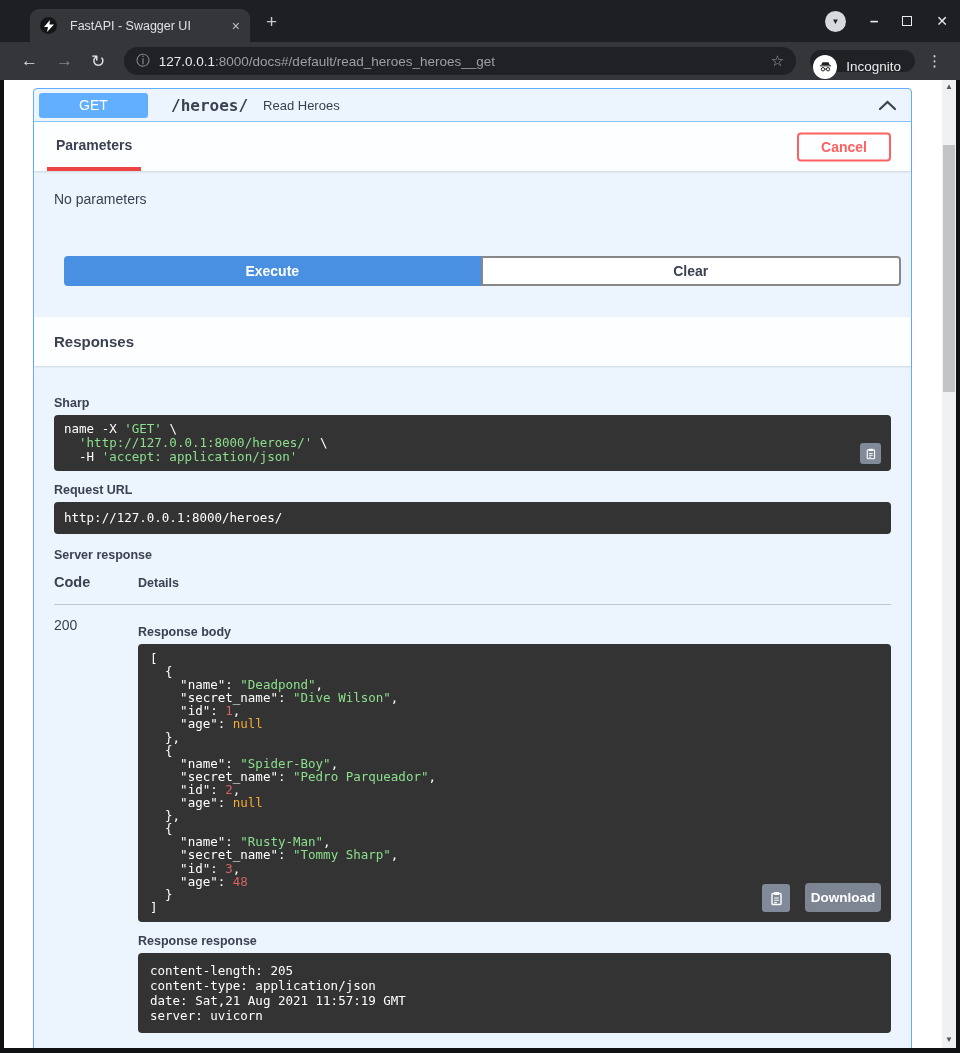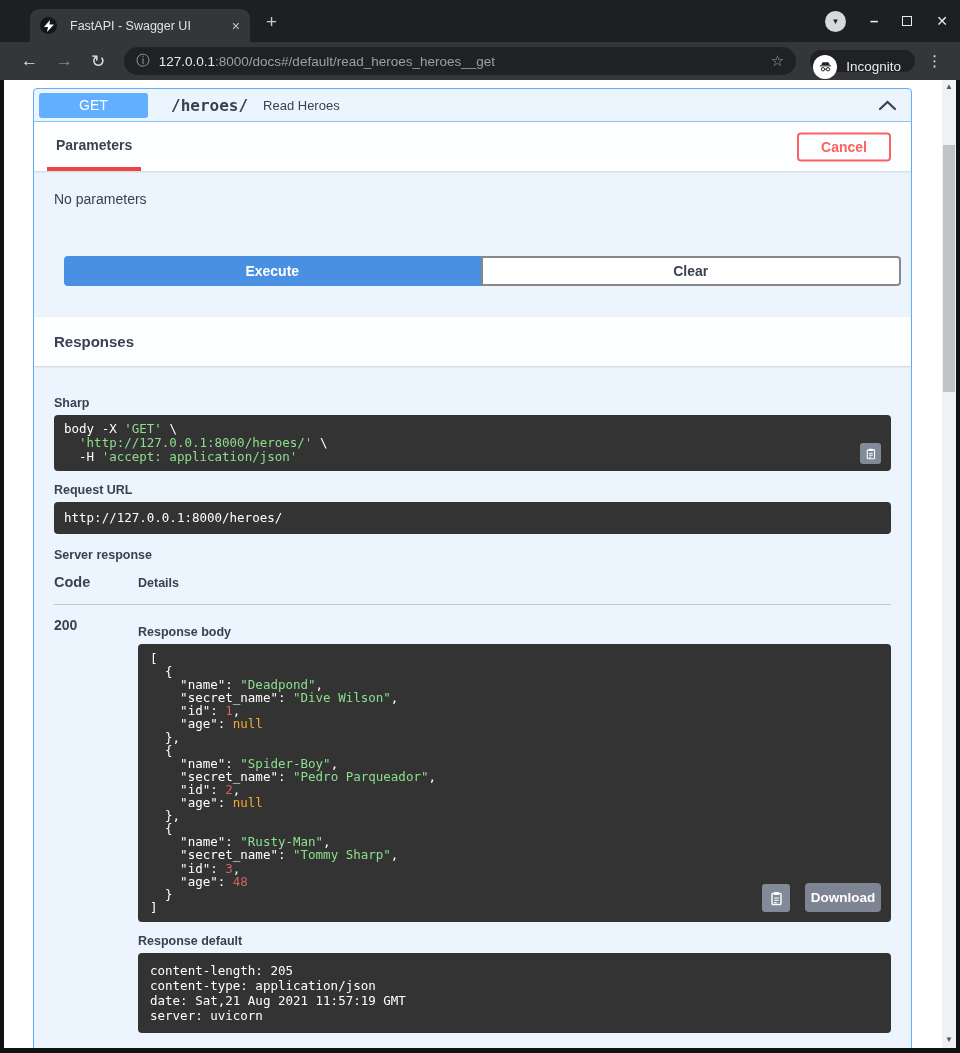--- a/index.html
+++ b/index.html
@@ -108,21 +108,21 @@
   .curl-copy{right:10px;bottom:7px;}
   .url-pre{padding:9px 10px;line-height:14px;margin-bottom:12px;}
   .mt12{margin-top:12px;}
   .srv-label{font-weight:bold;font-size:12.5px;color:var(--text-dark);margin:14px 0 0 0;}
 
   .rtable-head{display:flex;margin-top:12px;padding-bottom:14px;border-bottom:1px solid rgba(59,65,81,.25);}
   .col-code{width:84px;flex:none;}
   .rtable-head .col-code{font-weight:bold;font-size:14.5px;color:var(--text-dark);}
   .rtable-head .col-details{font-weight:bold;font-size:12.5px;color:var(--text-dark);padding-top:2px;}
   .rtable-row{display:flex;padding-top:12px;}
-  .status-code{font-size:14px;color:var(--text-dark);font-weight:bold;}
+  .status-code{font-size:14px;color:var(--text-dark);}
   .col-details{flex:1;min-width:0;}
   .body-label{margin-top:8px;}
   .body-pre{position:relative;padding:8px 12px;line-height:13.1px;}
   .body-copy{right:101px;bottom:10px;width:28px;height:28px;}
   .download-btn{position:absolute;right:10px;bottom:10px;width:76px;height:29px;background:#7d8492;
        border:none;border-radius:4px;color:#fff;font-weight:bold;font-size:13.5px;
        font-family:"Liberation Sans",sans-serif;}
   .hdrs-pre{padding:10px 12px;line-height:15px;}
   .tok-str{color:var(--tok-str);}
   .tok-num{color:var(--tok-num);}
@@ -203,21 +203,21 @@
         <button class="clear-btn">Clear</button>
       </div>
     </div>
 
     <div class="resp-header">
       <span>Responses</span>
     </div>
 
     <div class="resp-body">
       <div class="blk-label">Sharp</div>
-      <pre class="code curl-pre"><span><span>body -X </span><span class="tok-str">'GET'</span><span> \</span><span>
+      <pre class="code curl-pre"><span><span>name -X </span><span class="tok-str">'GET'</span><span> \</span><span>
 </span><span>  </span><span class="tok-str">'http://127.0.0.1:8000/heroes/'</span><span> \</span><span>
 </span><span>  -H </span><span class="tok-str">'accept: application/json'</span></span><button class="copy-btn curl-copy"><svg width="13" height="13" viewBox="0 0 16 16">
               <rect x="4" y="3.5" width="9" height="11" rx="1" stroke="#fff" stroke-width="1.4" fill="none"></rect>
               <rect x="6" y="2" width="5" height="3" rx="0.5" fill="#fff"></rect>
               <path d="M6.2 8h4.6M6.2 10.3h4.6M6.2 12.6h2.6" stroke="#fff" stroke-width="1.1"></path>
             </svg></button></pre>
 
       <div class="blk-label mt12">Request URL</div>
       <pre class="code url-pre">http://127.0.0.1:8000/heroes/</pre>
 
@@ -250,21 +250,21 @@
 </span><span>    "secret_name": </span><span class="tok-str">"Tommy Sharp"</span><span>,
 </span><span>    "id": </span><span class="tok-num">3</span><span>,
 </span><span>    "age": </span><span class="tok-num">48</span><span>
 </span><span>  }
 </span><span>]</span></span><button class="copy-btn body-copy"><svg width="16" height="16" viewBox="0 0 16 16">
                   <rect x="4" y="3.5" width="9" height="11" rx="1" stroke="#fff" stroke-width="1.4" fill="none"></rect>
                   <rect x="6" y="2" width="5" height="3" rx="0.5" fill="#fff"></rect>
                   <path d="M6.2 8h4.6M6.2 10.3h4.6M6.2 12.6h2.6" stroke="#fff" stroke-width="1.1"></path>
                 </svg></button><button class="download-btn">Download</button></pre>
 
-          <div class="blk-label mt12">Response default</div>
+          <div class="blk-label mt12">Response response</div>
           <pre class="code hdrs-pre"><span>content-length: 205
 content-type: application/json
 date: Sat,21 Aug 2021 11:57:19 GMT
 server: uvicorn</span></pre>
         </div>
       </div>
     </div>
   </div>
 
   <div class="scrollbar">

